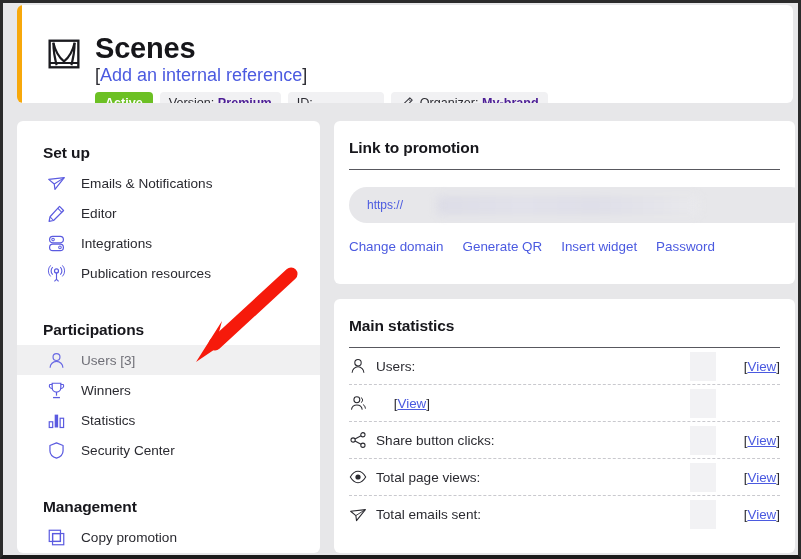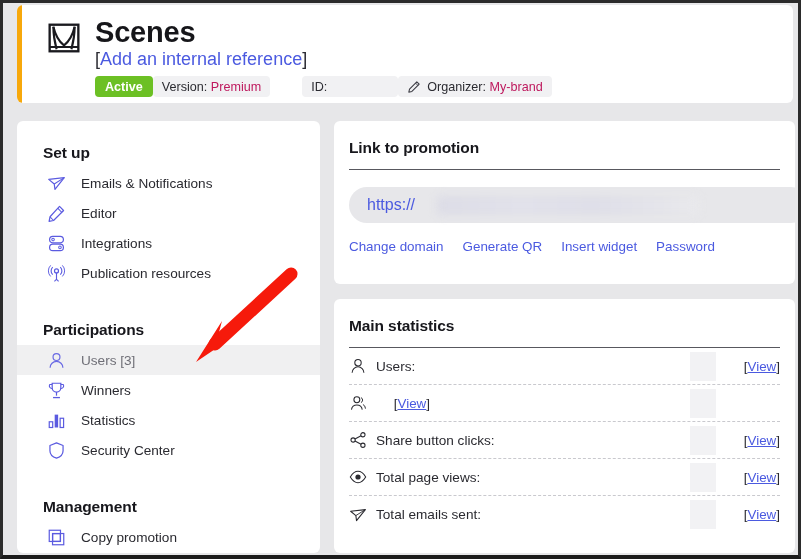--- a/index.html
+++ b/index.html
@@ -28,46 +28,46 @@
     background: #ffffff;
     border-radius: 6px;
     overflow: hidden;
   }
   .header-accent {
     position: absolute; left: 0; top: 0;
     width: 5px; height: 100%;
     background: #f7a80b;
   }
   .header-inner {
-    position: absolute; left: 30px; top: 10px; right: 10px;
+    position: absolute; left: 30px; top: 26px; right: 10px;
   }
   .title-row { display: flex; align-items: flex-start; gap: 14px; }
   .stage-icon { width: 34px; height: 34px; margin-top: 6px; flex: 0 0 auto; }
   .title-block { padding-top: 0px; }
   .page-title {
     font-size: 29px; font-weight: 700; color: #16161a;
     line-height: 34px; letter-spacing: -0.2px;
   }
   .internal-ref {
     font-size: 18px; color: #2c2c33; margin-top: 2px; line-height: 17px;
   }
   .internal-ref .lk { color: #4b5ae0; }
-  .badge-row { display: flex; align-items: center; margin-top: 8px; }
+  .badge-row { display: flex; align-items: center; gap: 7px; margin-top: 8px; }
   .badge {
     height: 21px; display: inline-flex; align-items: center;
     padding: 0 9px; border-radius: 4px;
     font-size: 12.6px; color: #2b2b31; background: #f1f1f3;
     white-space: nowrap;
   }
   .badge.active {
     background: #6cc024; color: #ffffff; font-weight: 600;
     padding: 0 10px;
   }
-  .badge b { font-weight: 400; color: #be185d; }
-  .badge.id { min-width: 96px; margin-left: 32px; }
+  .badge b { font-weight: 700; color: #4c1d95; }
+  .badge.id { min-width: 96px; }
   .badge .pen { margin-right: 6px; display: inline-flex; }
 
   
   .sidebar-card {
     position: absolute;
     left: 14px; top: 118px;
     width: 303px; height: 432px;
     background: #ffffff;
     border-radius: 6px;
     overflow: hidden;
@@ -112,21 +112,21 @@
   }
   .url-box {
     position: relative;
     margin: 17px 0 0 15px;
     height: 36px; width: 460px;
     background: #e7e7ea;
     border-radius: 18px;
     display: flex; align-items: center;
   }
   .url-scheme {
-    font-size: 16px; color: #4b5ae0;
+    font-size: 12px; color: #4b5ae0;
     padding-left: 18px; position: relative; z-index: 2;
   }
   .url-blur {
     position: absolute; left: 88px; top: 9px;
     width: 262px; height: 19px;
     background: linear-gradient(90deg,#dcdce6 0%,#e1e1ea 32%,#dedee8 60%,#e4e4ea 85%,#e9e9ec 100%);
     filter: blur(4px);
     border-radius: 3px;
     z-index: 1;
   }

